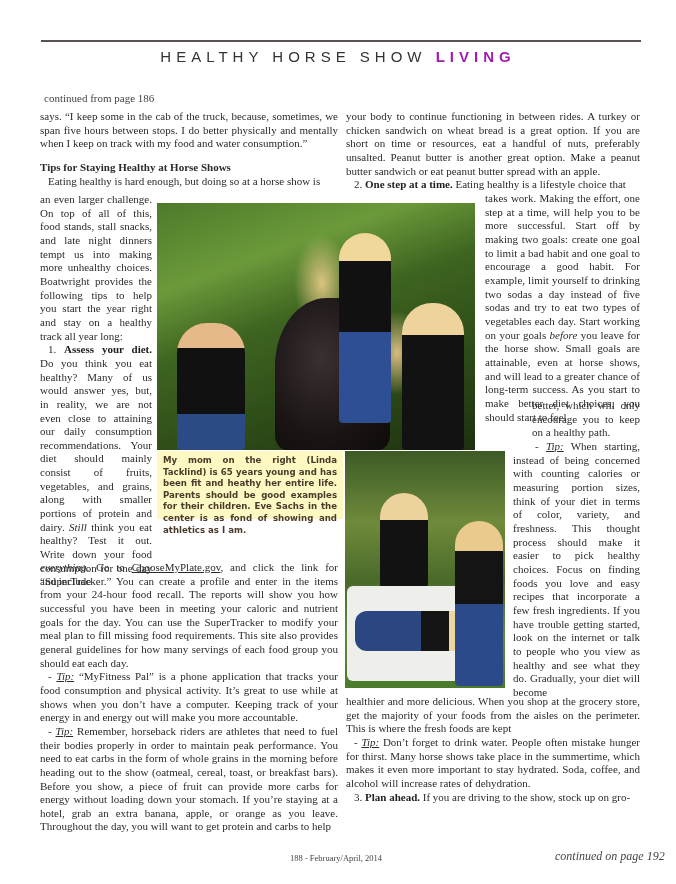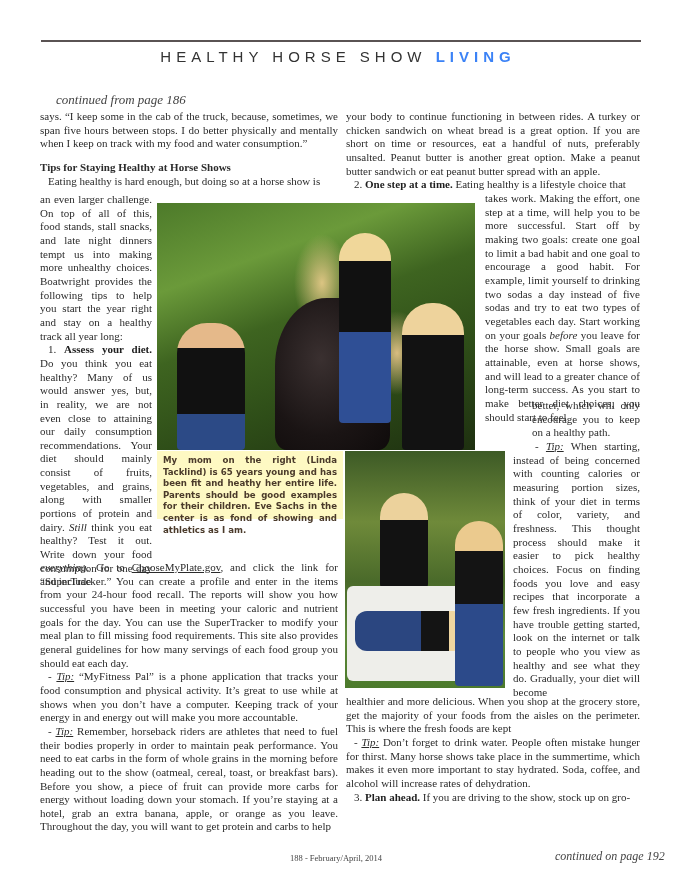--- a/index.html
+++ b/index.html
@@ -2,22 +2,22 @@
 <html><head>
 <meta charset="utf-8">
 <style>
   html, body { margin: 0; padding: 0; background: #ffffff; }
   body { width: 676px; height: 884px; position: relative; overflow: hidden;
          font-family: "Liberation Serif", "DejaVu Serif", serif; color: #2a2a2a; }
   .rule { position: absolute; left: 41px; top: 40px; width: 600px; height: 2px; background: #5a5353; }
   .header { position: absolute; left: 0; width: 676px; top: 48px; text-align: center;
             font-family: "Liberation Sans", "DejaVu Sans", sans-serif; font-size: 15px;
             letter-spacing: 5px; color: #333; }
-  .header .bold { font-weight: bold; color: #3b82f6; }
-  .cont-from { position: absolute; left: 56px; top: 92px; font-style: italic; font-size: 13px; color: #444; }
+  .header .bold { font-weight: bold; color: #a21caf; }
+  .cont-from { position: absolute; left: 44px; top: 92px; font-size: 11px; color: #444; }
   .cont-to { position: absolute; left: 555px; top: 849px; font-style: italic; font-size: 12px; color: #444; }
   .footer { position: absolute; left: 290px; top: 853px; font-size: 8.5px; color: #444; }
 
   .text { position: absolute; font-size: 11px; line-height: 13.65px; text-align: justify; color: #2b2b2b; }
   .text p { margin: 0; }
   .text .ind { text-indent: 8px; }
   .text b { color: #1e1e1e; }
   .text u { text-decoration: underline; }
   .subhead { font-weight: bold; margin-top: 10px !important; }
 

